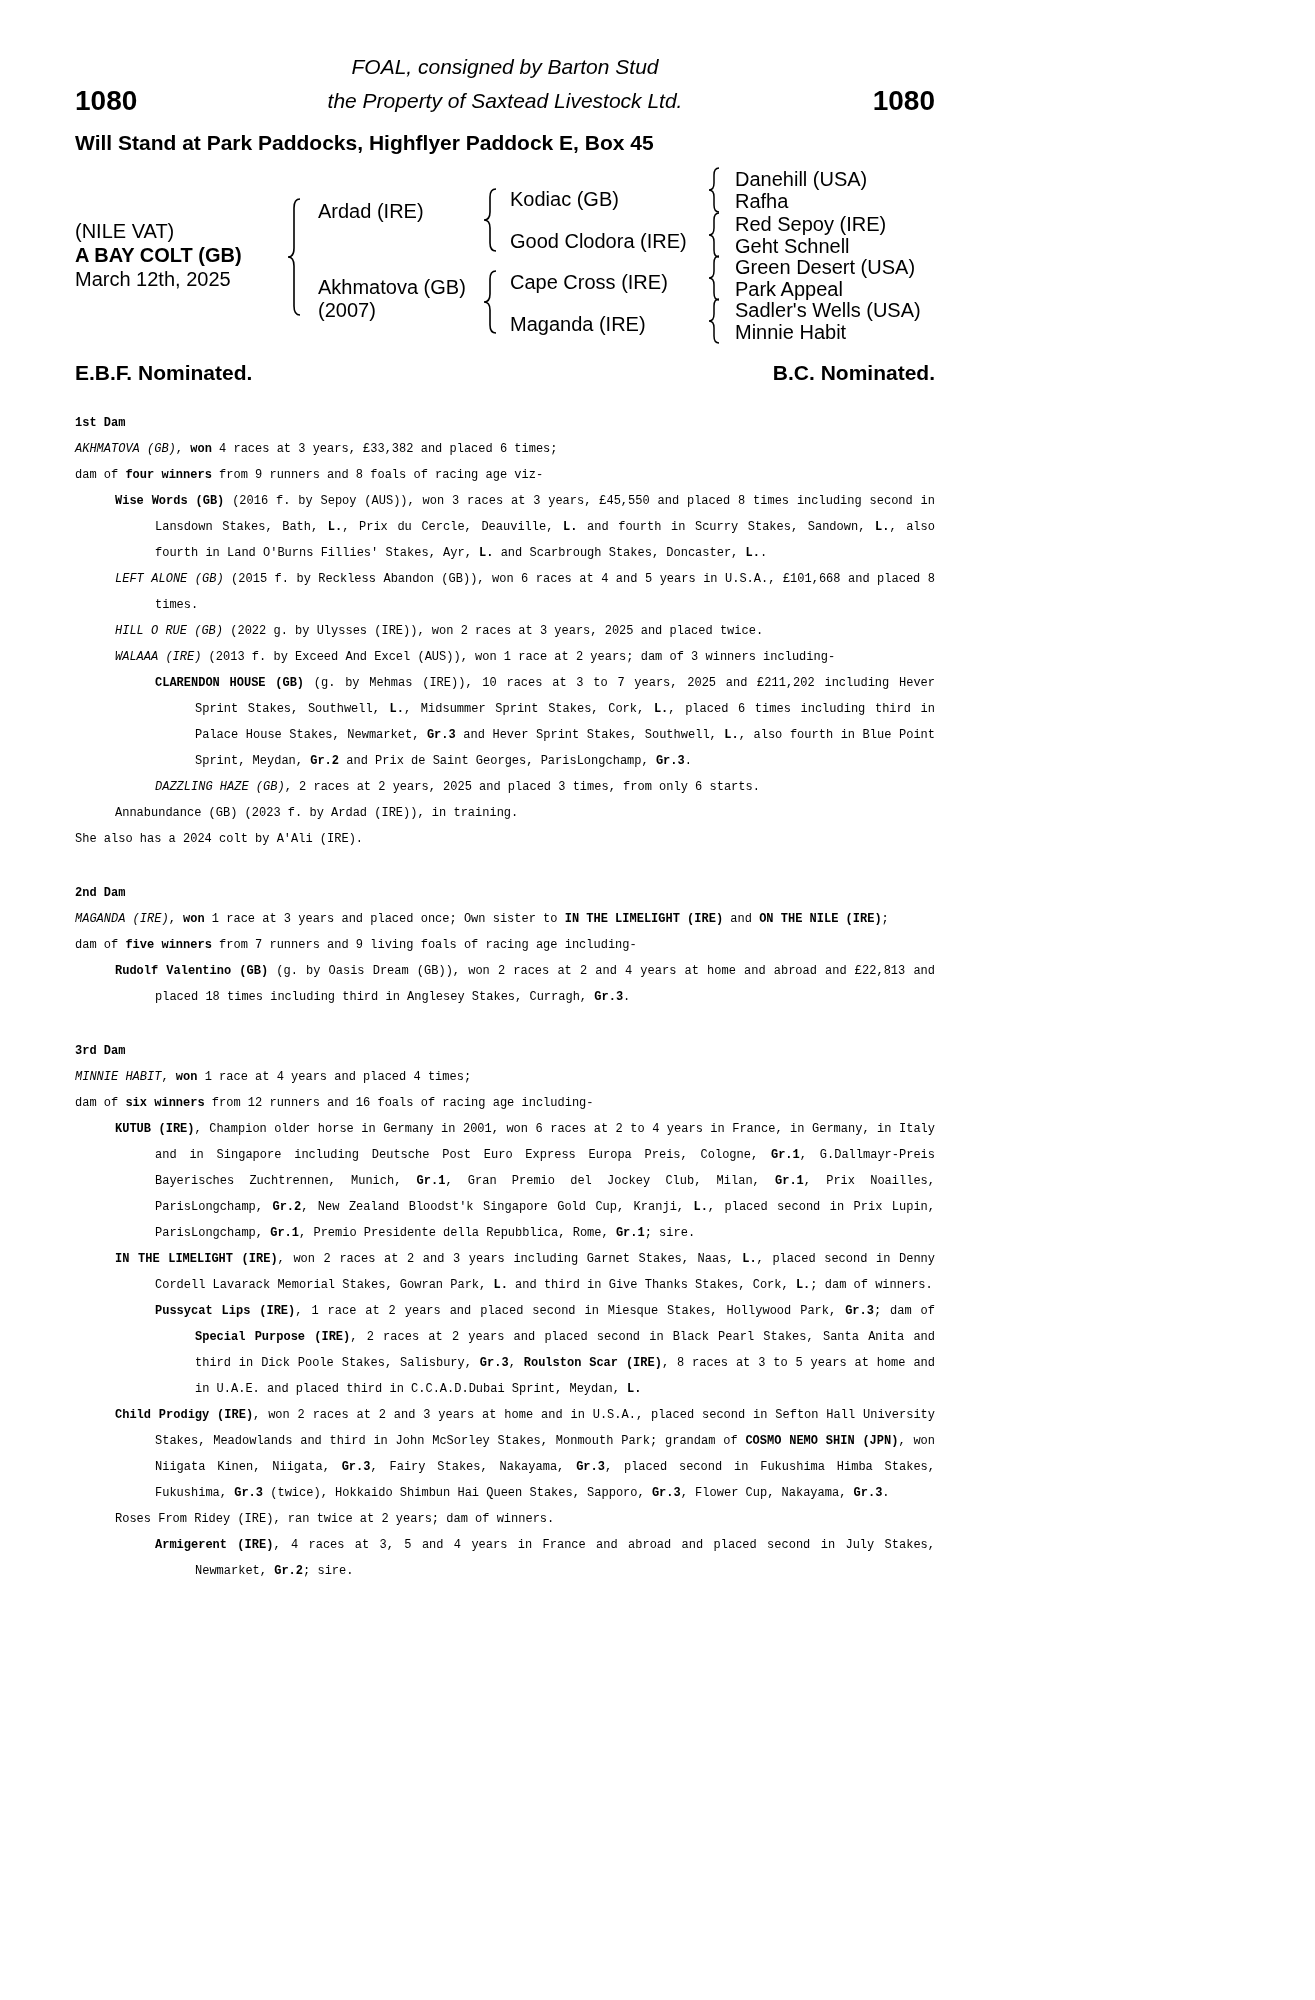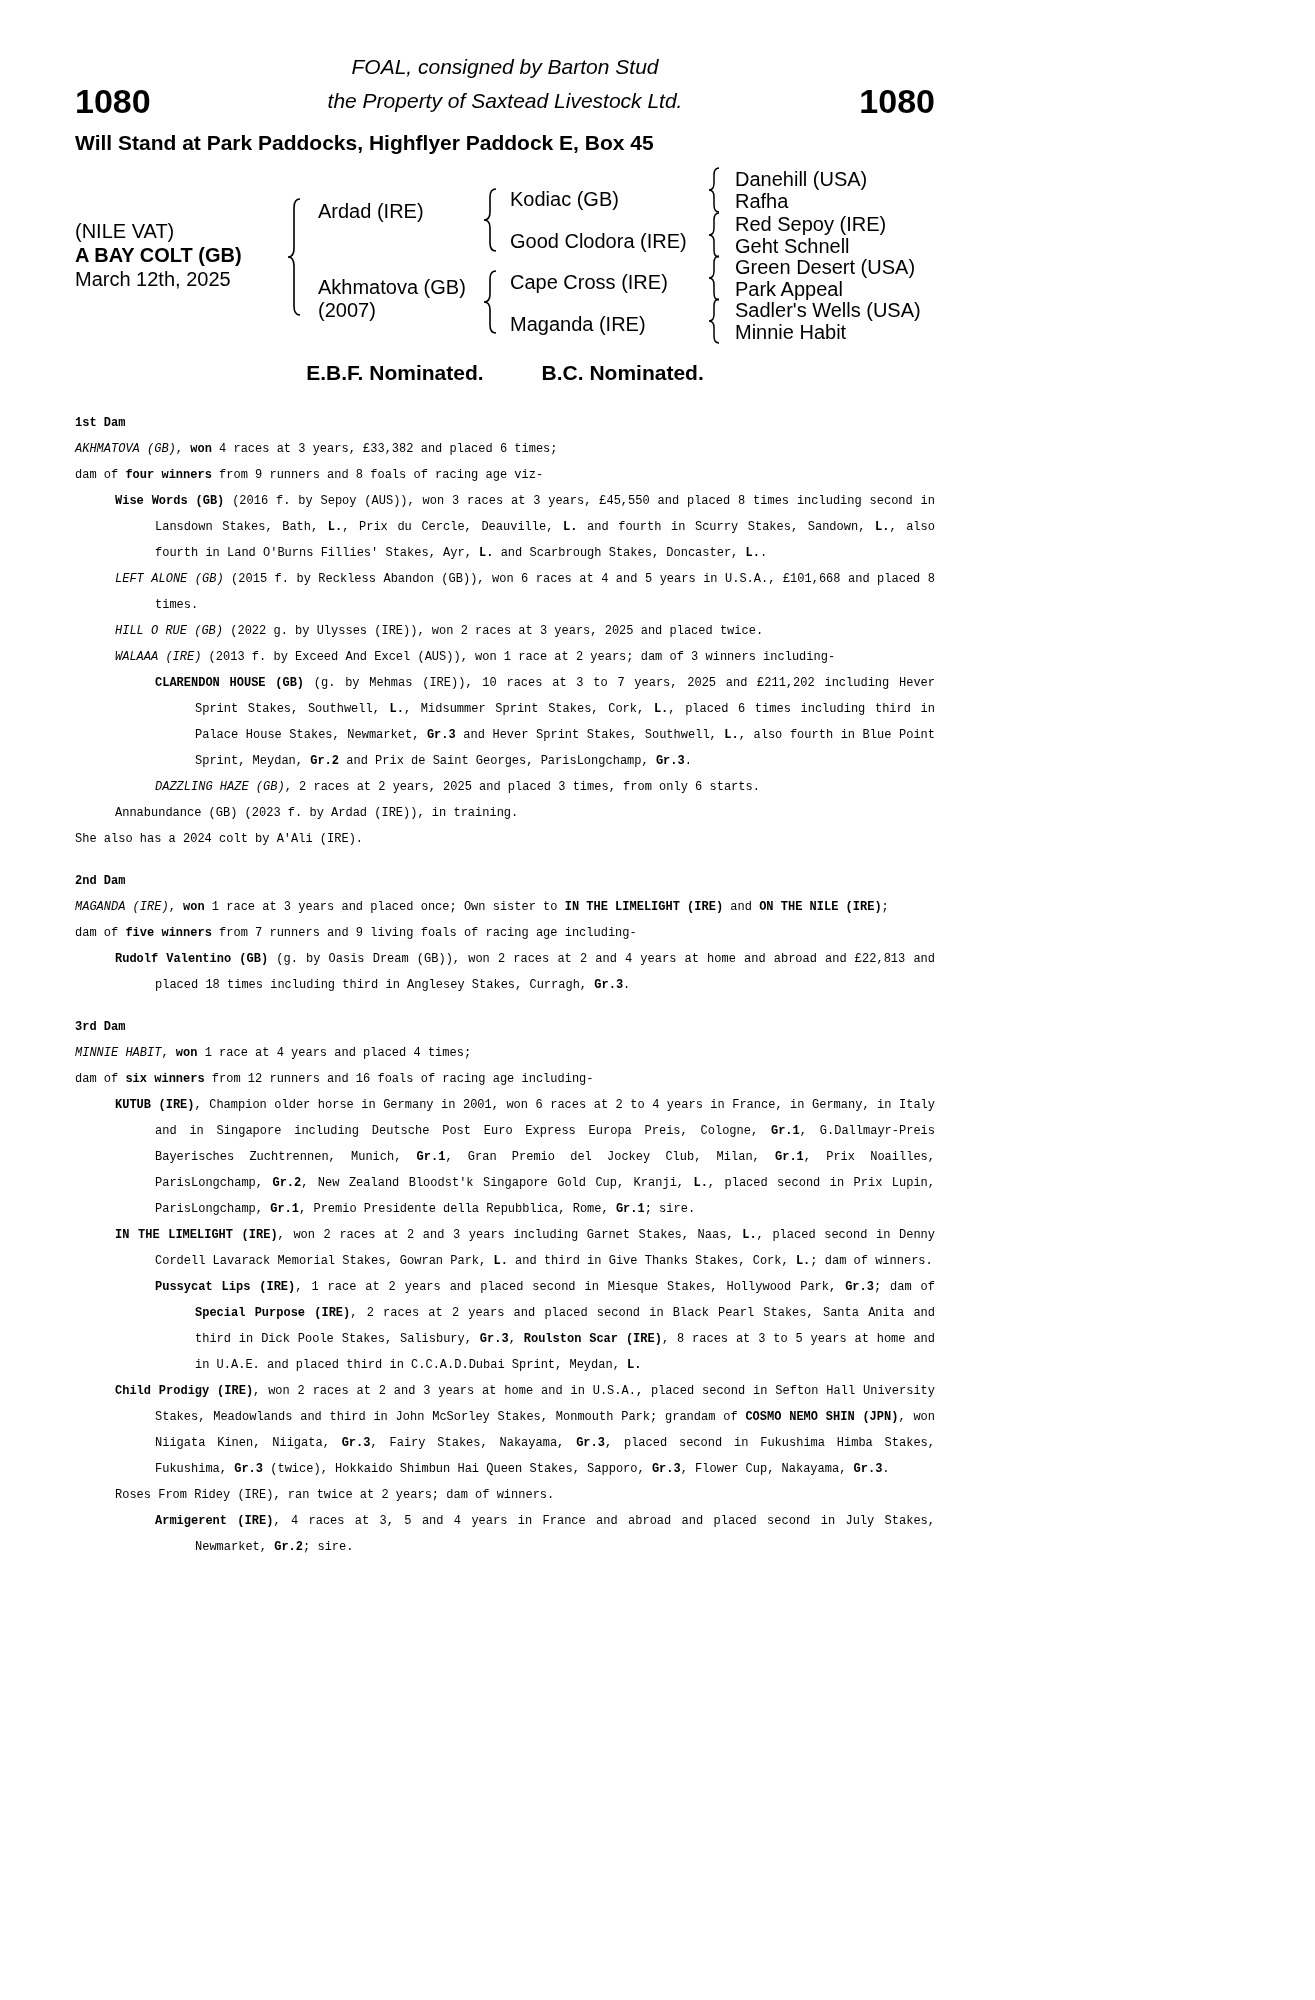--- a/index.html
+++ b/index.html
@@ -9,33 +9,33 @@
     color:#000;
     font-family:"Liberation Sans","DejaVu Sans",sans-serif;
     font-size:20px;
   }
   .page { width:860px; margin-left:75px; padding-top:54px; }
   .b { font-weight:bold; }
   .i { font-style:italic; }
 
   .hdr-consign { text-align:center; font-size:21px; font-style:italic; line-height:26px; }
   .hdr-row { display:grid; grid-template-columns:1fr auto 1fr; align-items:center; margin-top:2px; }
-  .lot { font-size:34px; font-weight:bold; line-height:38px; }
+  .lot { font-size:28px; font-weight:bold; line-height:38px; }
   .lot.right { text-align:right; }
   .prop { font-size:21px; font-style:italic; text-align:center; }
   .stand { font-size:21px; font-weight:bold; margin-top:10px; line-height:26px; }
 
   .pedigree { position:relative; height:182px; margin-top:10px; font-size:20px; }
   .pitem { position:absolute; white-space:nowrap; line-height:22px; }
   .brace { position:absolute; }
 
-  .noms { display:flex; justify-content:center; gap:58px; font-size:21px; font-weight:bold; margin-top:12px; line-height:26px; }
+  .noms { display:flex; justify-content:space-between; gap:58px; font-size:21px; font-weight:bold; margin-top:12px; line-height:26px; }
 
   .sections { margin-top:24px; font-size:12px;font-family:Liberation Mono, monospace; }
-  .dam-heading { font-weight:bold; line-height:26px; margin-top:16px; }
+  .dam-heading { font-weight:bold; line-height:26px; margin-top:28px; }
   .sections .dam-heading:first-child { margin-top:0; }
   .para { text-align:justify; line-height:26px; }
   .para.indent-0 { margin-left:40px;  text-indent:-40px; }
   .para.indent-1 { margin-left:80px;  text-indent:-40px; }
   .para.indent-2 { margin-left:120px; text-indent:-40px; }
 </style>
 </head>
 <body>
 
 <div class="page">

